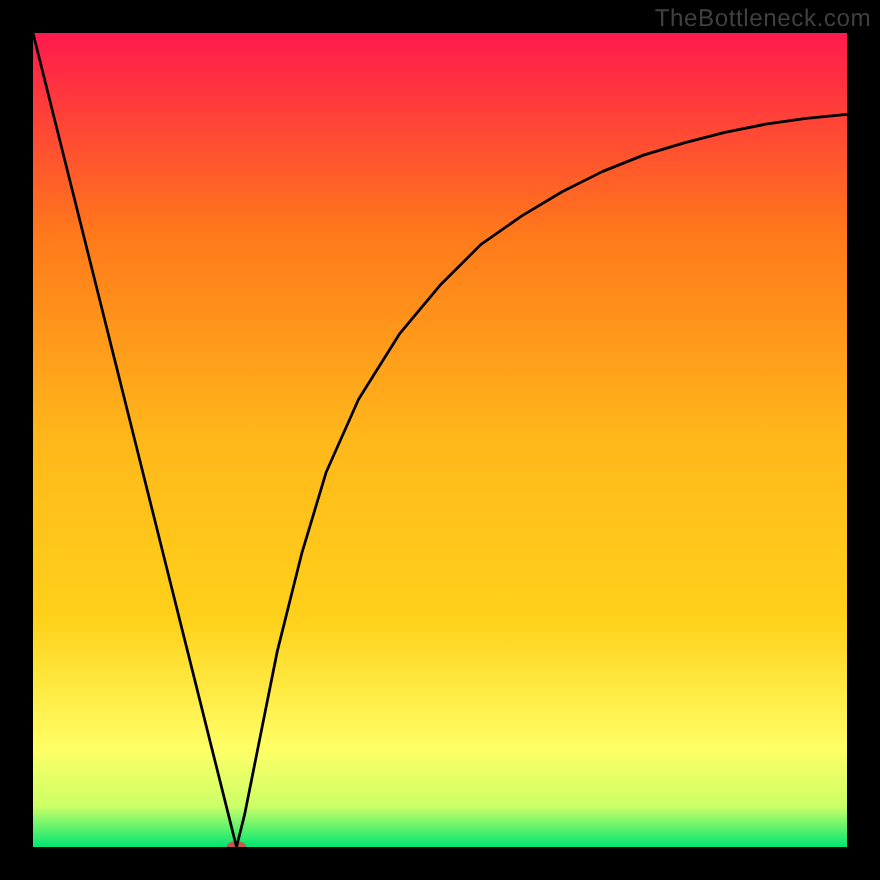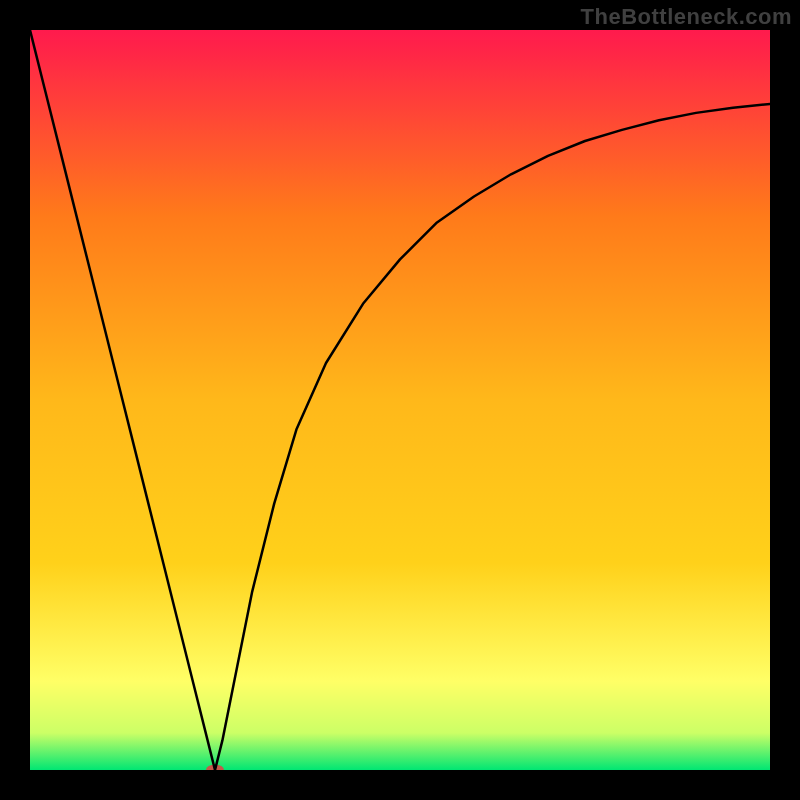--- a/index.html
+++ b/index.html
@@ -24,21 +24,21 @@
     top: 30px;
     width: 740px;
     height: 740px;
   }
   .watermark {
     position: absolute;
     top: 4px;
     right: 8px;
     color: #404040;
     font-size: 22px;
-    font-weight: 700;
+    font-weight: 400;
     letter-spacing: 0.5px;
   }
   svg {
     display: block;
   }
 </style>
 </head>
 <body>
 
 <div class="frame">

